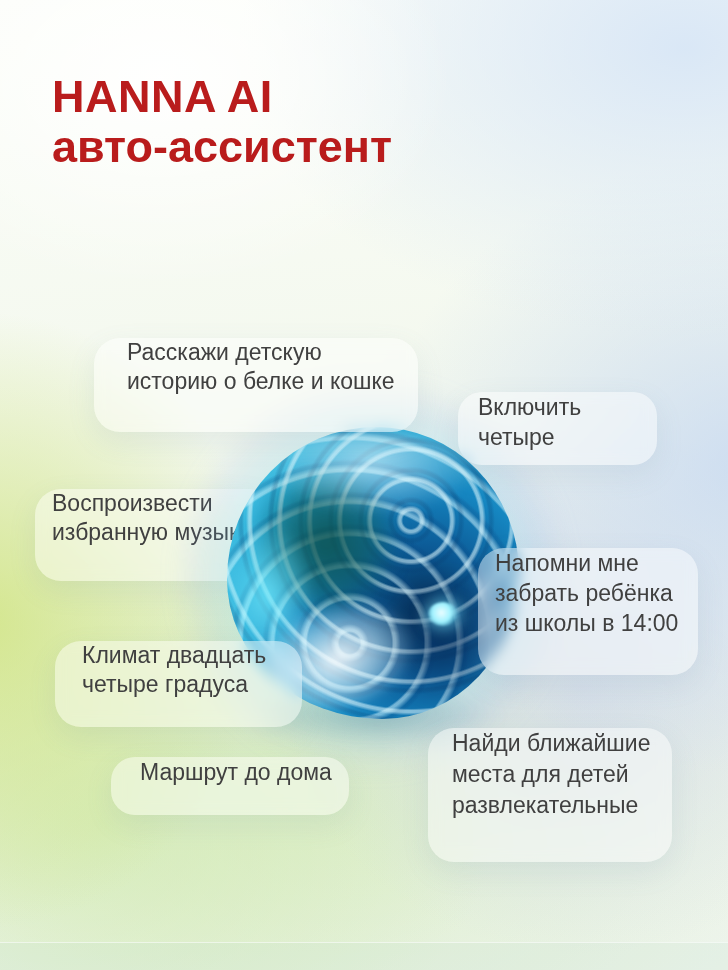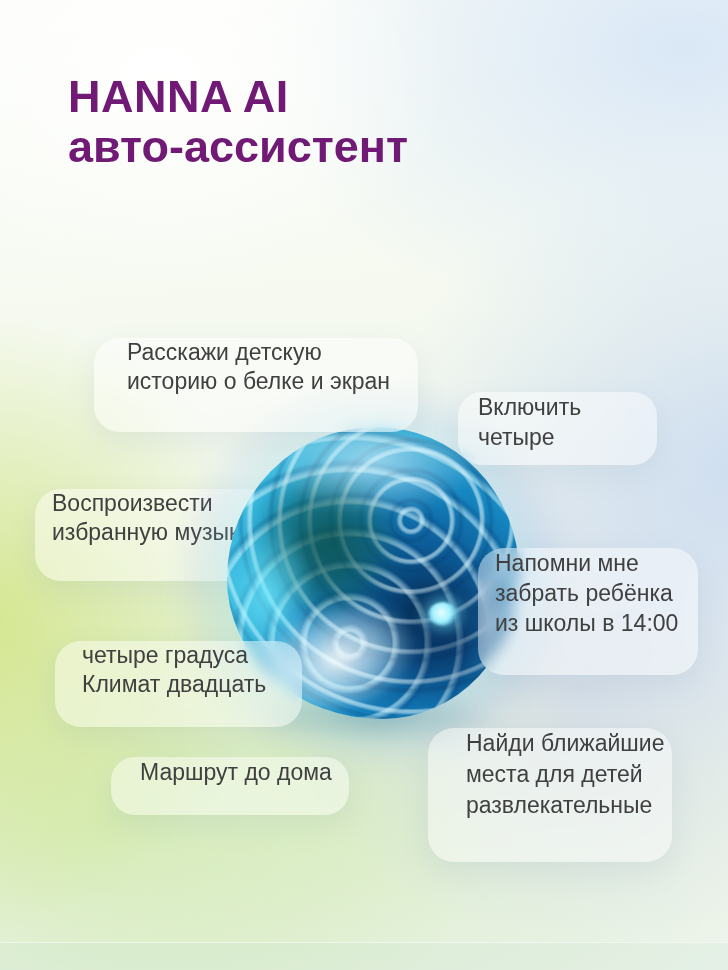--- a/index.html
+++ b/index.html
@@ -12,22 +12,22 @@
       radial-gradient(ellipse 420px 300px at 22% 8%, rgba(255,255,255,0.95), rgba(255,255,255,0) 70%),
       radial-gradient(ellipse 620px 400px at 94% 5%, rgba(214,229,246,0.90), rgba(214,229,246,0) 72%),
       radial-gradient(ellipse 520px 440px at 102% 48%, rgba(198,216,242,0.80), rgba(198,216,242,0) 70%),
       radial-gradient(ellipse 430px 380px at 80% 71%, rgba(196,203,238,0.50), rgba(196,203,238,0) 70%),
       radial-gradient(ellipse 400px 440px at -2% 64%, rgba(210,229,135,0.90), rgba(210,229,135,0) 70%),
       radial-gradient(ellipse 560px 380px at 14% 85%, rgba(206,233,168,0.65), rgba(206,233,168,0) 70%),
       radial-gradient(ellipse 640px 440px at 46% 82%, rgba(208,233,180,0.55), rgba(208,233,180,0) 72%),
       linear-gradient(175deg, #fcfef9 0%, #f0f6ea 55%, #edf4ec 100%);
   }
 
-  .title { position: absolute; left: 68px; top: 72px; z-index: 4;
-           color: #701a75; font-weight: 700; line-height: 50px; }
+  .title { position: absolute; left: 52px; top: 72px; z-index: 4;
+           color: #b91c1c; font-weight: 700; line-height: 50px; }
   .title .brand { font-size: 45px; letter-spacing: 0.5px; }
   .title .sub   { font-size: 45px; }
 
   
   .orb-glow { position: absolute; left: 187px; top: 392px; width: 370px; height: 370px;
     border-radius: 50%; z-index: 2;
     background: radial-gradient(circle at 50% 50%, rgba(90,210,240,0.40) 30%,
                 rgba(90,200,240,0.18) 55%, rgba(140,160,230,0.14) 70%, transparent 76%);
     filter: blur(14px); }
   .orb-shadow { position: absolute; left: 252px; top: 686px; width: 250px; height: 58px;
@@ -82,21 +82,21 @@
     z-index: 3;
   }
   .bubble span { display: block; }
 
   #b1 { left: 94px;  top: 338px; width: 324px; height: 94px;  padding-left: 33px; line-height: 29px; }
   #b2 { left: 458px; top: 392px; width: 199px; height: 73px;  padding-left: 20px; border-radius: 24px; }
   #b3 { left: 35px;  top: 489px; width: 240px; height: 92px;  padding-left: 17px; line-height: 29px; z-index: 1; }
   #b4 { left: 478px; top: 548px; width: 220px; height: 127px; padding-left: 17px; line-height: 30px; }
   #b5 { left: 55px;  top: 641px; width: 247px; height: 86px;  padding-left: 27px; line-height: 29px; }
   #b6 { left: 111px; top: 757px; width: 238px; height: 58px;  padding-left: 29px; border-radius: 24px; }
-  #b7 { left: 428px; top: 728px; width: 244px; height: 134px; padding-left: 38px; line-height: 31px; }
+  #b7 { left: 428px; top: 728px; width: 244px; height: 134px; padding-left: 24px; line-height: 31px; }
 
   .bottom-band { position: absolute; left: 0; top: 942px; width: 728px; height: 28px;
     background: rgba(195,225,205,0.20); border-top: 1px solid rgba(255,255,255,0.55);
     z-index: 5; }
 </style>
 </head>
 <body>
 
 <div class="title">
   <div class="brand">HANNA AI</div>
@@ -109,41 +109,41 @@
   <div class="orb-teal"></div>
   <div class="orb-navy"></div>
   <div class="orb-left-bright"></div>
   <div class="orb-sheen"></div>
   <div class="orb-highlight"></div>
   <div class="orb-dot"></div>
 </div>
 
 <div class="bubble" id="b1">
   <span>Расскажи детскую</span>
-  <span>историю о белке и экран</span>
+  <span>историю о белке и кошке</span>
 </div>
 
 <div class="bubble" id="b2">
   <span>Включить четыре</span>
 </div>
 
 <div class="bubble" id="b3">
   <span>Воспроизвести</span>
   <span>избранную музыку</span>
 </div>
 
 <div class="bubble" id="b4">
   <span>Напомни мне</span>
   <span>забрать ребёнка</span>
   <span>из школы в 14:00</span>
 </div>
 
 <div class="bubble" id="b5">
+  <span>Климат двадцать</span>
   <span>четыре градуса</span>
-  <span>Климат двадцать</span>
 </div>
 
 <div class="bubble" id="b6">
   <span>Маршрут до дома</span>
 </div>
 
 <div class="bubble" id="b7">
   <span>Найди ближайшие</span>
   <span>места для детей</span>
   <span>развлекательные</span>

